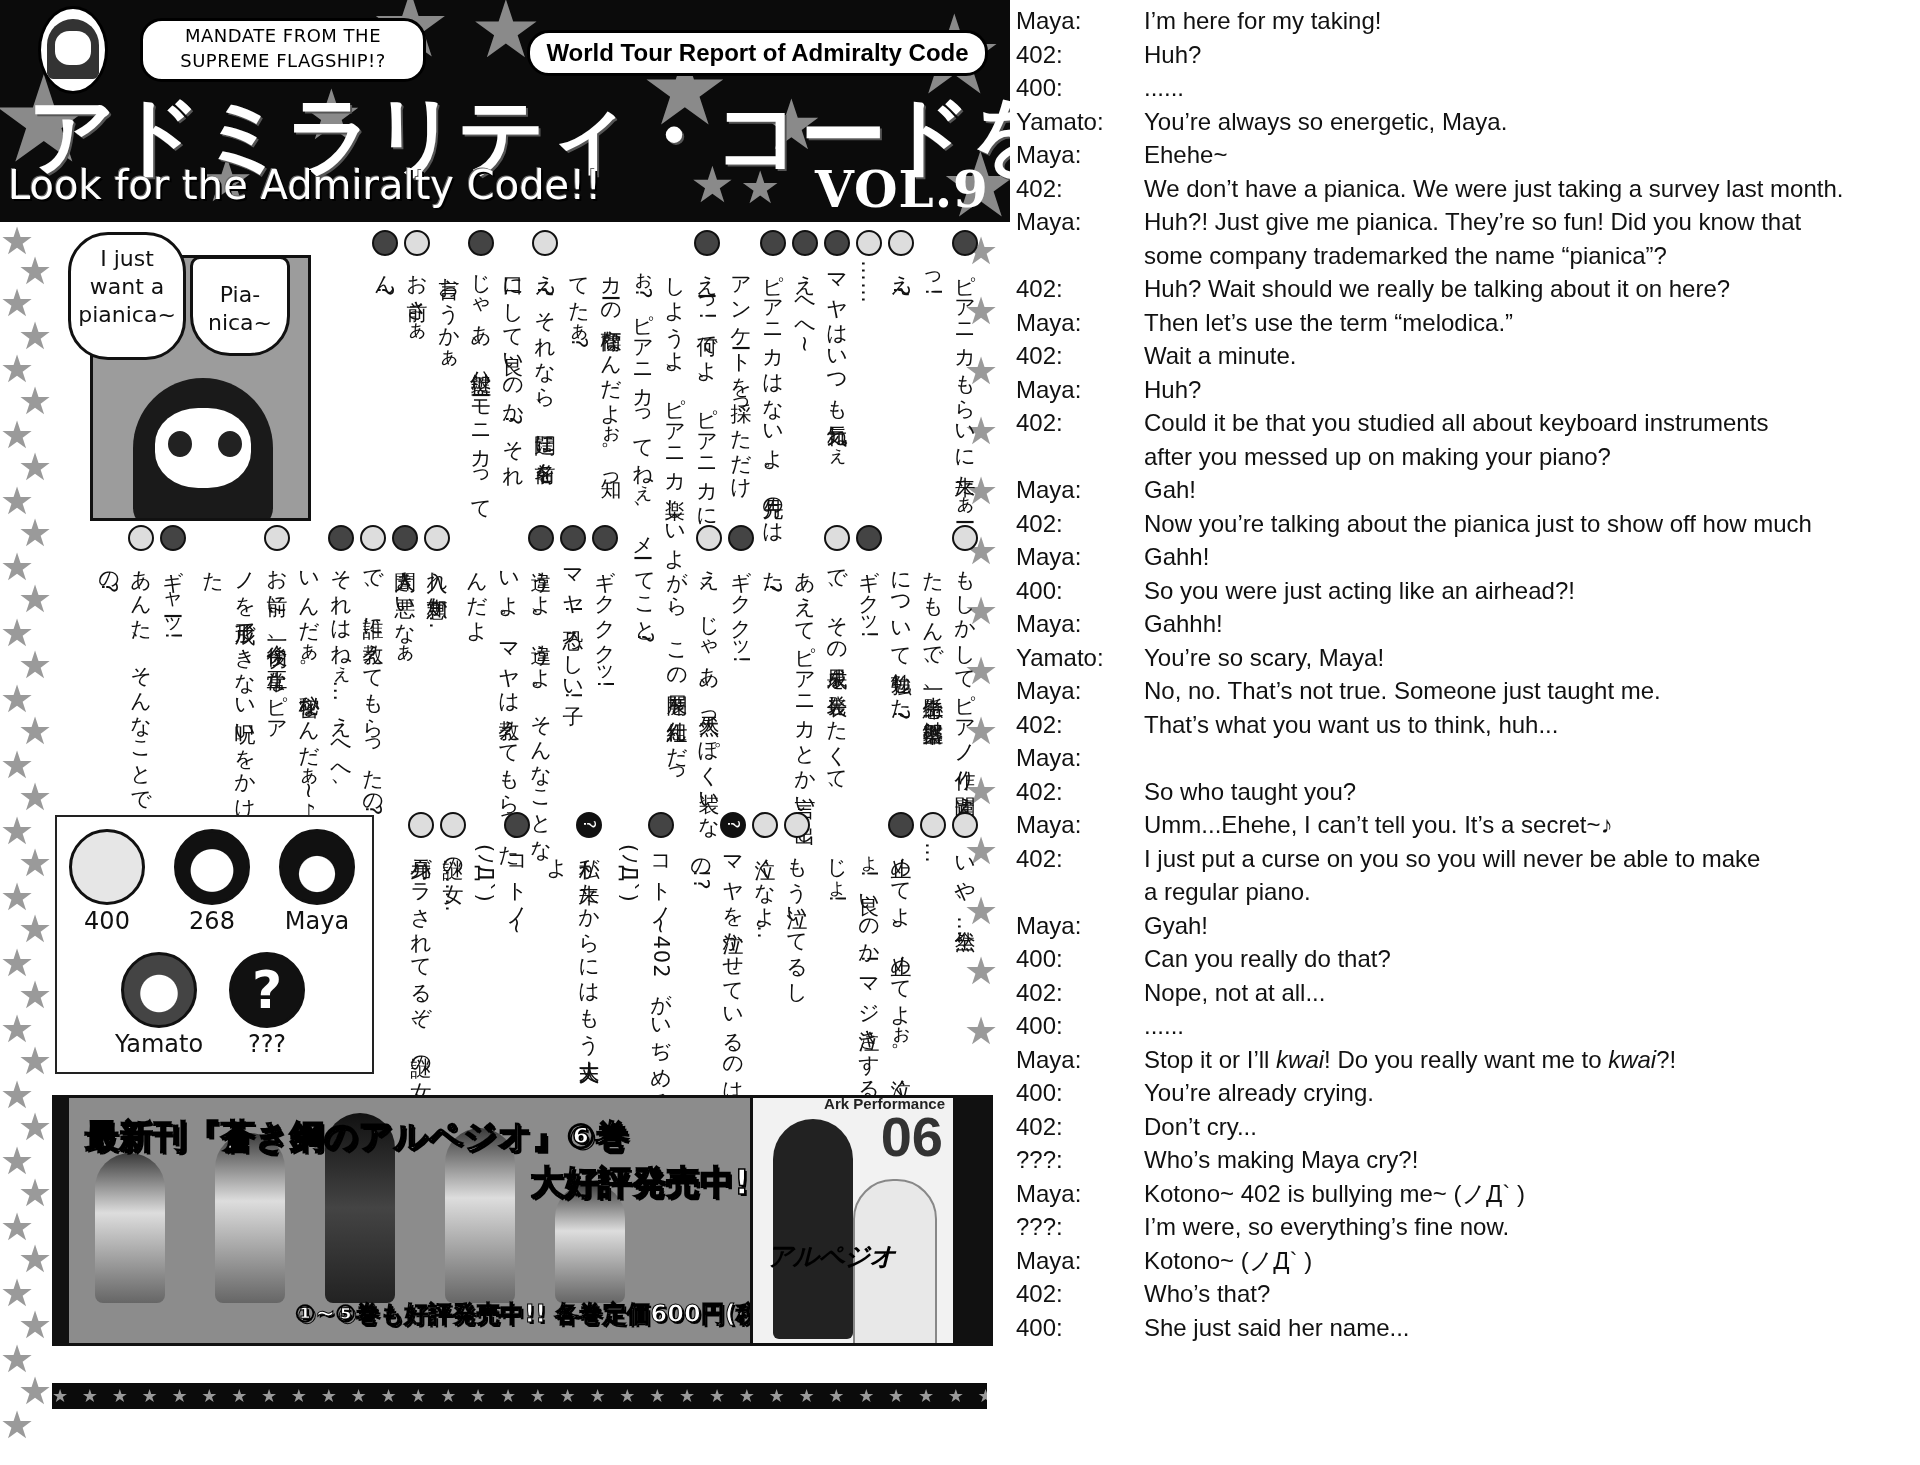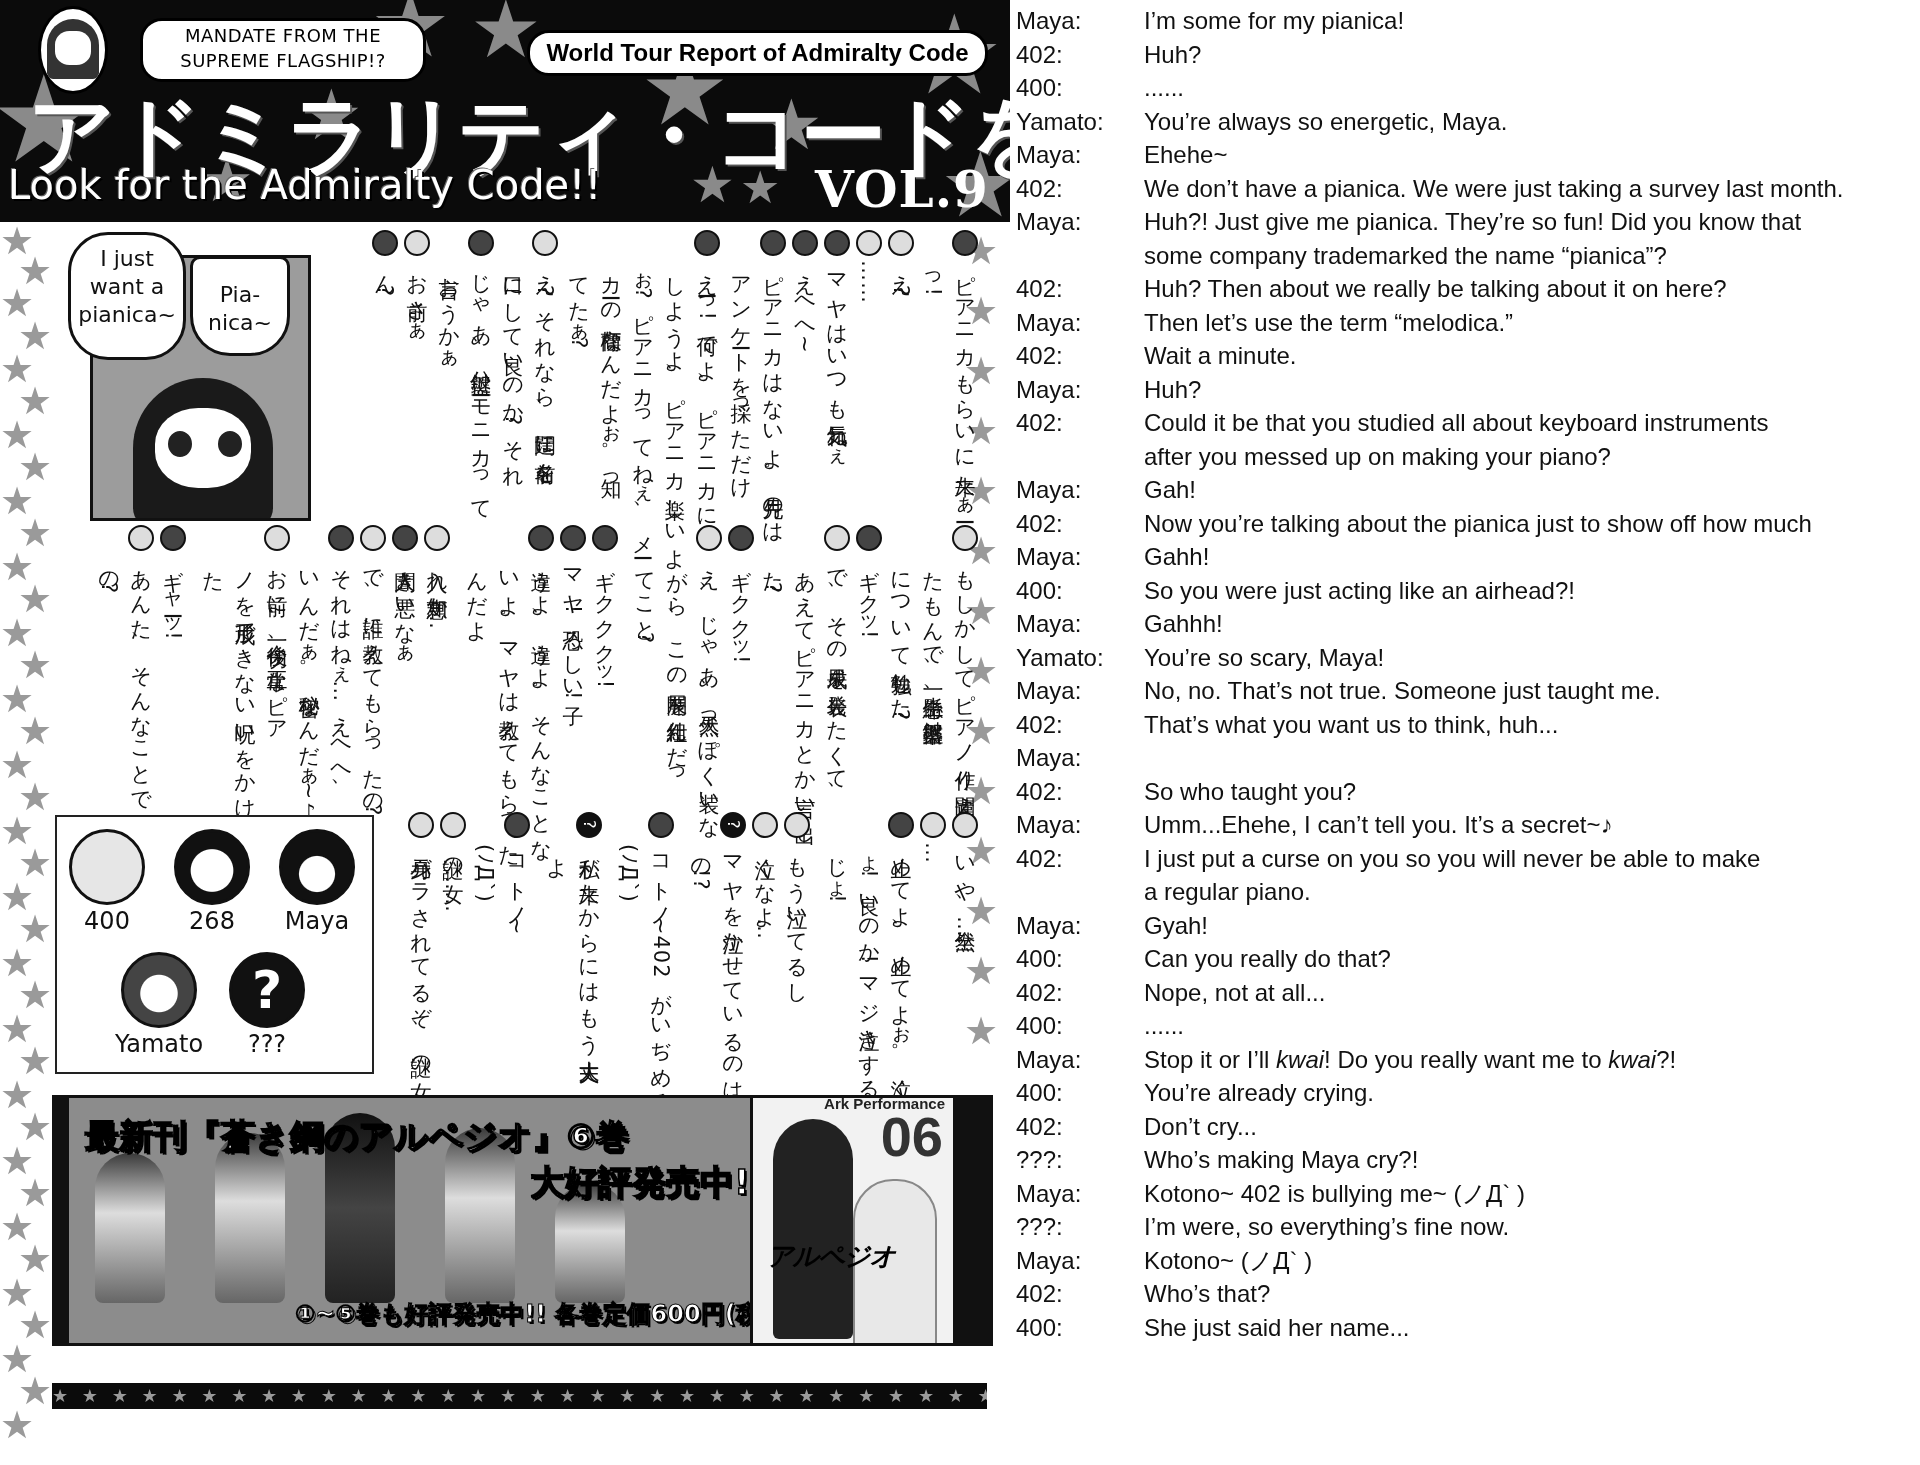--- a/index.html
+++ b/index.html
@@ -261,21 +261,21 @@
     </div>
     <div class="ad-dark"></div>
   </div>
 
   <div class="star-strip">★ ★ ★ ★ ★ ★ ★ ★ ★ ★ ★ ★ ★ ★ ★ ★ ★ ★ ★ ★ ★ ★ ★ ★ ★ ★ ★ ★ ★ ★ ★ ★ ★ ★ ★ ★</div>
 </div>
 
 <div class="dialogue" id="dialogue">
     <div class="dl-row">
       <span class="dl-speaker">Maya:</span>
-      <span class="dl-text">I’m some for my pianica!</span>
+      <span class="dl-text">I’m here for my taking!</span>
     </div>
     <div class="dl-row">
       <span class="dl-speaker">402:</span>
       <span class="dl-text">Huh?</span>
     </div>
     <div class="dl-row">
       <span class="dl-speaker">400:</span>
       <span class="dl-text">......</span>
     </div>
     <div class="dl-row">
@@ -293,21 +293,21 @@
     <div class="dl-row">
       <span class="dl-speaker">Maya:</span>
       <span class="dl-text">Huh?! Just give me pianica. They’re so fun! Did you know that</span>
     </div>
     <div class="dl-row">
       <span class="dl-speaker"></span>
       <span class="dl-text">some company trademarked the name “pianica”?</span>
     </div>
     <div class="dl-row">
       <span class="dl-speaker">402:</span>
-      <span class="dl-text">Huh? Then about we really be talking about it on here?</span>
+      <span class="dl-text">Huh? Wait should we really be talking about it on here?</span>
     </div>
     <div class="dl-row">
       <span class="dl-speaker">Maya:</span>
       <span class="dl-text">Then let’s use the term “melodica.”</span>
     </div>
     <div class="dl-row">
       <span class="dl-speaker">402:</span>
       <span class="dl-text">Wait a minute.</span>
     </div>
     <div class="dl-row">

